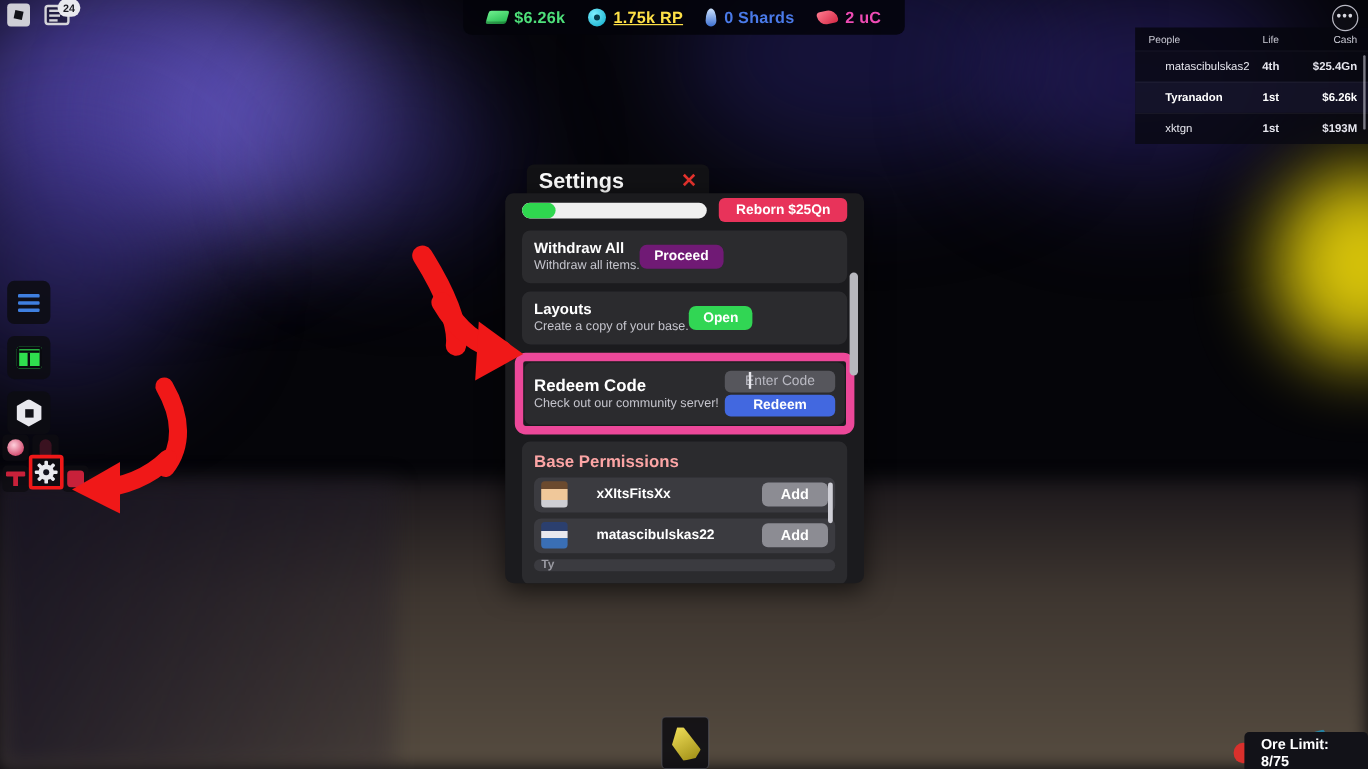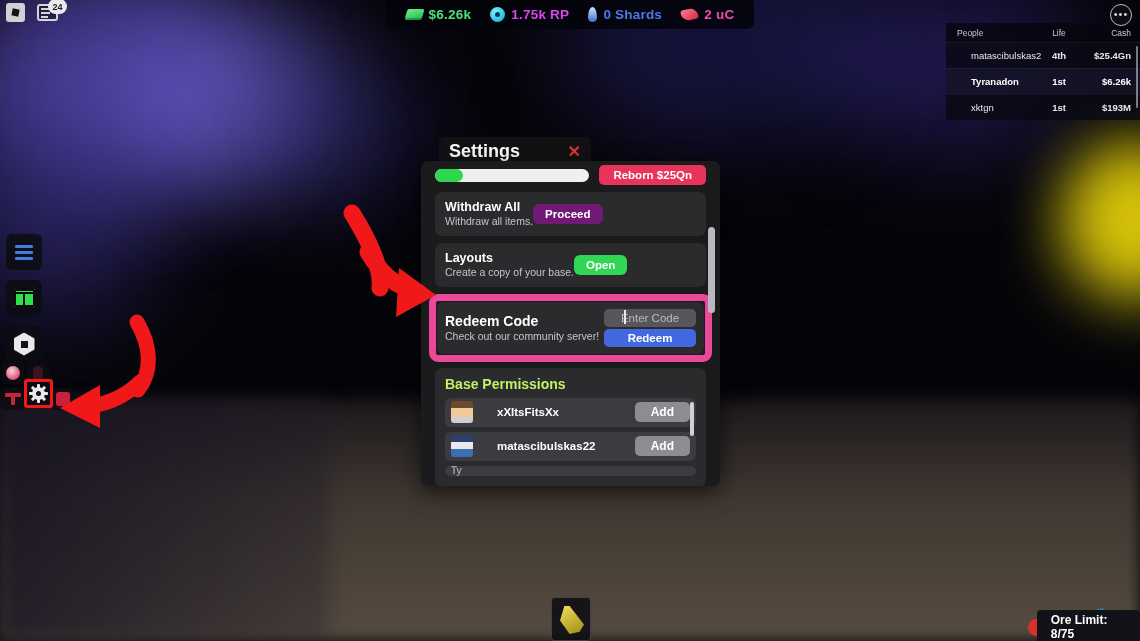--- a/index.html
+++ b/index.html
@@ -50,21 +50,21 @@
 
   
   #currency-bar {
     position:absolute; left:386px; top:0; width:368px; height:29px;
     background:rgba(4,4,10,.86); border-radius:0 0 7px 7px;
     display:flex; align-items:center; justify-content:space-around; padding:0 10px; z-index:30;
   }
   .cur { display:flex; align-items:center; gap:6px; }
   .cur .lab { font-size:13.5px; font-weight:bold; letter-spacing:.2px; }
   .cur-cash .lab { color:#4ee07a; }
-  .cur-rp .lab { color:#d946ef; }
+  .cur-rp .lab { color:#fde047;text-decoration:underline; }
   .cur-shards .lab { color:#4a7ae8; }
   .cur-uc .lab { color:#ef4bb4; }
   .ic-cash { width:17px; height:11px; background:linear-gradient(160deg,#6ef08e,#23b84e);
      border-radius:2px; transform:skewX(-16deg); box-shadow:inset 0 -2px 0 rgba(0,0,0,.25); }
   .ic-rp { width:15px; height:15px; border-radius:50%; background:radial-gradient(circle at 35% 32%,#7ef0ff,#0aa8c8);
      display:flex; align-items:center; justify-content:center; }
   .ic-rp::after { content:''; width:5px; height:5px; background:#063d4d; border-radius:50%; }
   .ic-shard { width:9px; height:15px; background:linear-gradient(180deg,#cfe4ff,#3d6fd0);
      border-radius:50% 50% 50% 50% / 72% 72% 30% 30%; }
   .ic-uc { width:17px; height:11px; background:linear-gradient(150deg,#ff7a8f,#d42a46);
@@ -161,21 +161,21 @@
      display:flex; align-items:center; justify-content:space-between; }
   #redeem-ctrls { display:flex; flex-direction:column; gap:2px; width:92px; }
   #redeem-input { background:#56565c; border-radius:5px; color:#b9b9c2; font-size:11.5px;
      padding:3px 8px; text-align:center; position:relative; }
   #redeem-cursor { position:absolute; left:20px; top:1px; width:1.5px; height:14px; background:#e8e8ee; }
   #redeem-btn { background:#4268e0; border-radius:5px; color:#fff; font-size:11.5px;
      font-weight:bold; padding:3px 8px; text-align:center; }
 
   
   #perm-card { margin:6px 14px; background:#2b2b2e; border-radius:7px; padding:8px 10px 6px; position:relative; }
-  #perm-title { color:#bef264; font-size:14px; font-weight:bold; }
+  #perm-title { color:#fca5a5; font-size:14px; font-weight:bold; }
   #perm-sub { color:#c4c4cc; font-size:10.5px; margin-top:1px; }
   #perm-list { margin-top:6px; position:relative; }
   .perm-row { background:#3b3b40; border-radius:6px; margin-bottom:5px; height:29px;
      display:flex; align-items:center; padding:0 6px; gap:24px; overflow:hidden; }
   .av { width:22px; height:22px; border-radius:3px; background:#8e8e96; flex-shrink:0; position:relative; overflow:hidden; }
   .av.a1 { background:linear-gradient(180deg,#6b4a2e 0%,#6b4a2e 30%,#f0c89a 30%,#f0c89a 72%,#cfcfd4 72%); }
   .av.a2 { background:linear-gradient(180deg,#2b3f6e 0%,#2b3f6e 34%,#e8e8ee 34%,#e8e8ee 62%,#3a6fb5 62%); }
   .perm-name { color:#ffffff; font-size:11.5px; font-weight:bold; flex:1; white-space:nowrap; overflow:hidden; }
   .btn-add { background:#8c8c93; border-radius:5px; color:#fff; font-size:12px; font-weight:bold;
      padding:3px 16px; }

